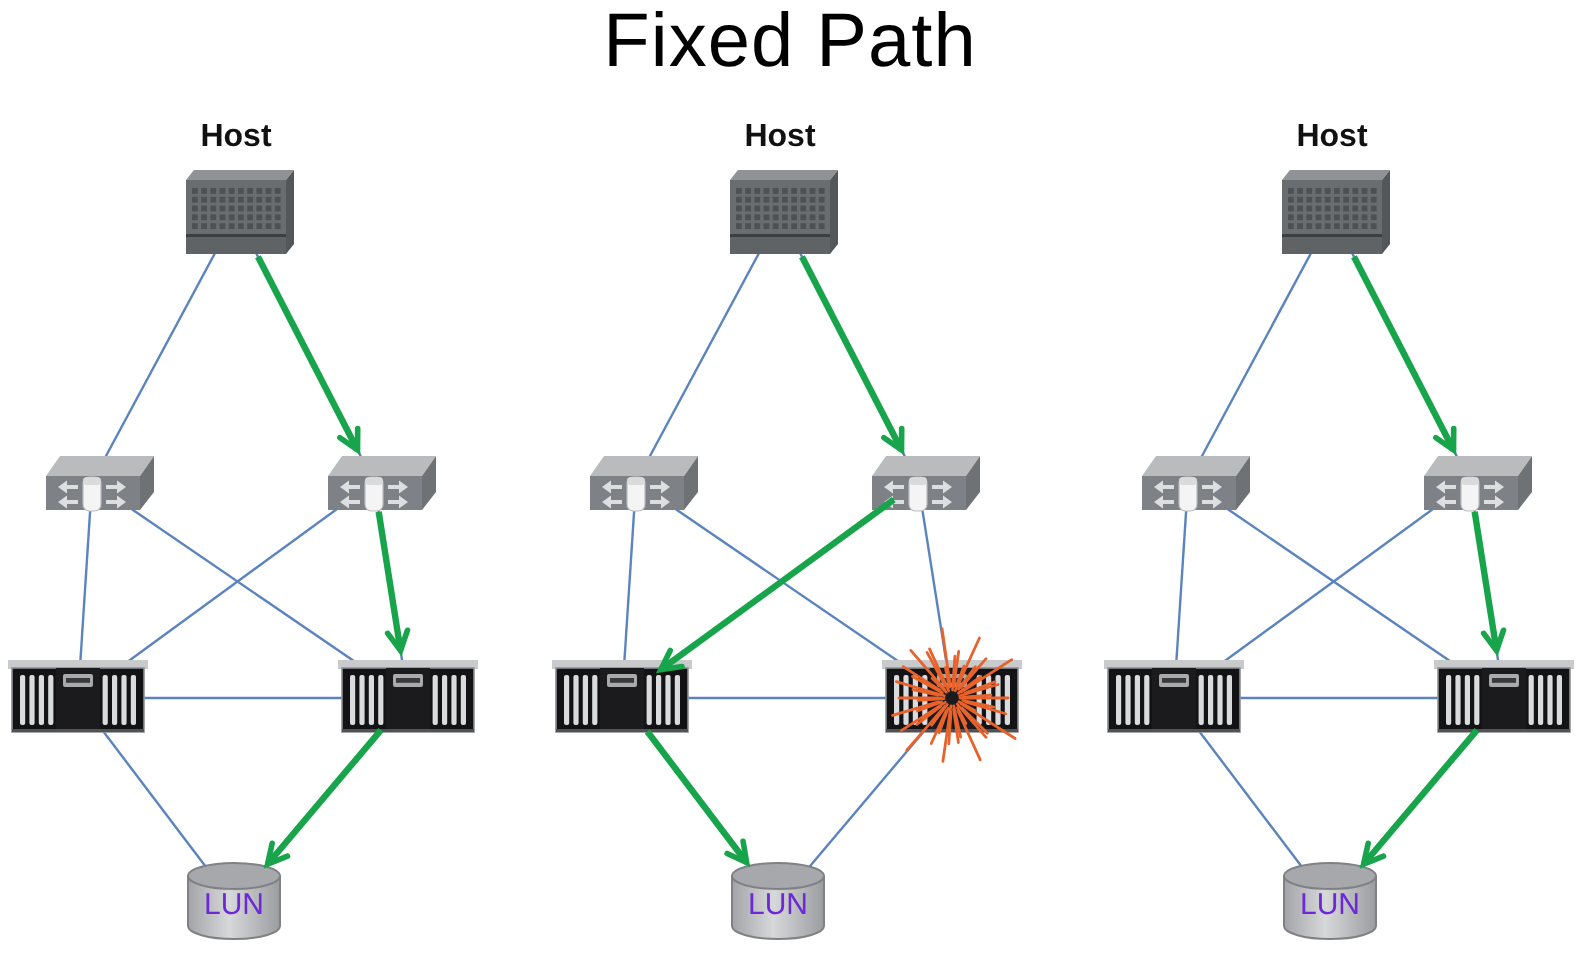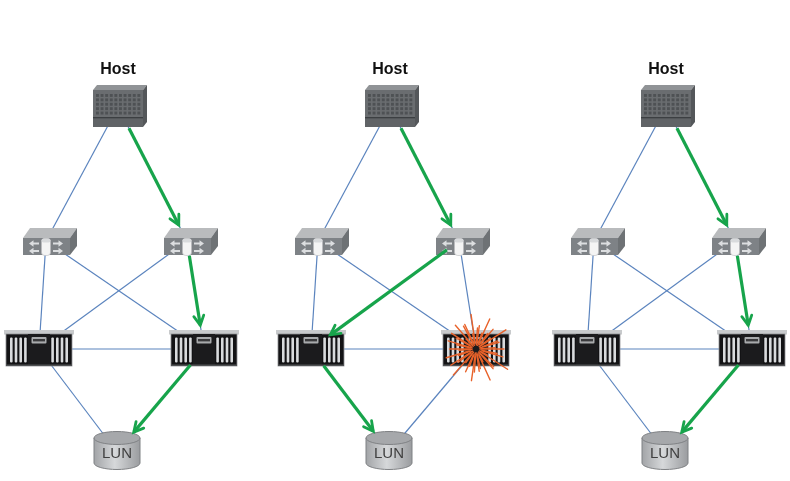--- a/index.html
+++ b/index.html
@@ -11,21 +11,21 @@
     position:absolute;top:0px;left:0;width:100%;margin:0;
     text-align:center;font-size:38px;font-weight:400;color:#000;
     letter-spacing:.5px;
   }
   .node-label{
     position:absolute;width:100px;text-align:center;
     font-size:16px;color:#111;font-weight:bold;
   }
   .lun-label{
     position:absolute;width:100px;text-align:center;
-    font-size:15px;color:#404040;font-weight:500;
+    font-size:15px;color:#6d28d9;font-weight:500;
   }
   svg{position:absolute;left:0;top:0;}
 </style>
 </head>
 <body>
 
 <div class="stage">
   <svg id="diagram" width="790" height="481" viewBox="0 0 790 481">
       <defs>
         <marker id="ga" markerUnits="userSpaceOnUse" markerWidth="18" markerHeight="16" refX="11.5" refY="7" orient="auto">
@@ -489,20 +489,21 @@
         <g>
           <path d="M642,438 L642,463 A23,6.5 0 0 0 688,463 L688,438 Z" fill="url(#lunGrad)" stroke="#7F8184" stroke-width="1"></path>
           <ellipse cx="665" cy="438" rx="23" ry="6.5" fill="#A6A8AB" stroke="#7F8184" stroke-width="1"></ellipse>
         </g>
         <line x1="676.9871446810081" y1="128.33735343847954" x2="726.7596414892439" y2="224.99698492114035" stroke="#17A44B" stroke-width="3.2" marker-end="url(#ga)"></line>
         <line x1="737.3323929534887" y1="255.81755523392832" x2="748.268171274418" y2="325.2919116257147" stroke="#17A44B" stroke-width="3.2" marker-end="url(#ga)"></line>
         <line x1="738.4491824535271" y1="365.0429219228357" x2="681.7772026765855" y2="432.1373347622034" stroke="#17A44B" stroke-width="3.2" marker-end="url(#ga)"></line>
       </g>
     </svg>
 
+  <h1 class="page-title">Fixed Path</h1>
 
   <div class="node-label" style="left:68px;top:60px">Host</div>
   <div class="node-label" style="left:340px;top:60px">Host</div>
   <div class="node-label" style="left:616px;top:60px">Host</div>
 
   <div class="lun-label" style="left:67px;top:444px">LUN</div>
   <div class="lun-label" style="left:339px;top:444px">LUN</div>
   <div class="lun-label" style="left:615px;top:444px">LUN</div>
 </div>
 

